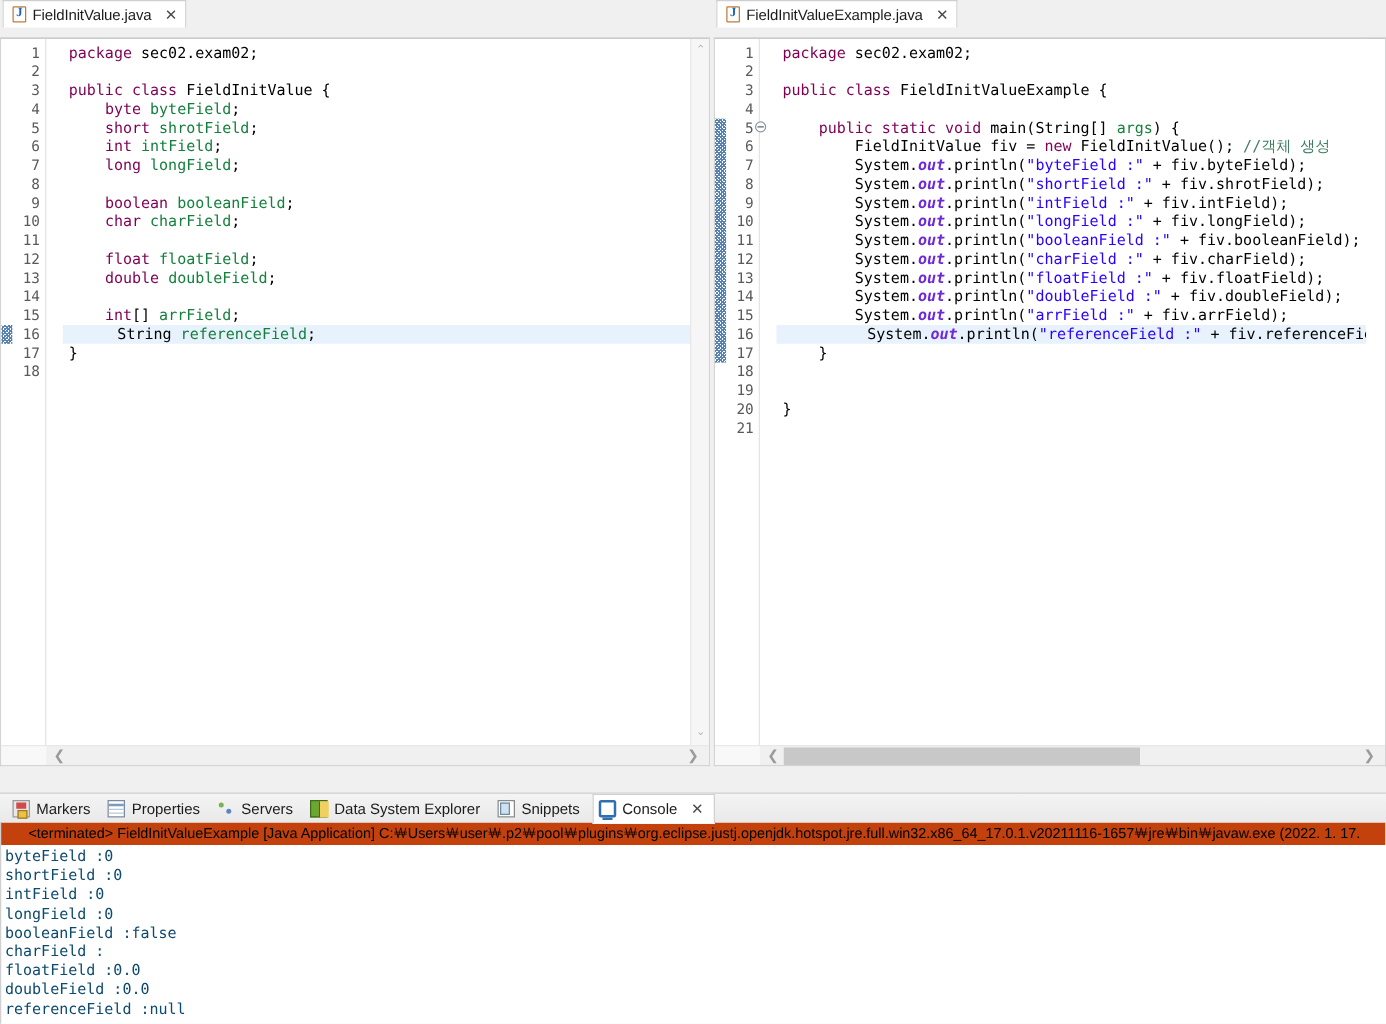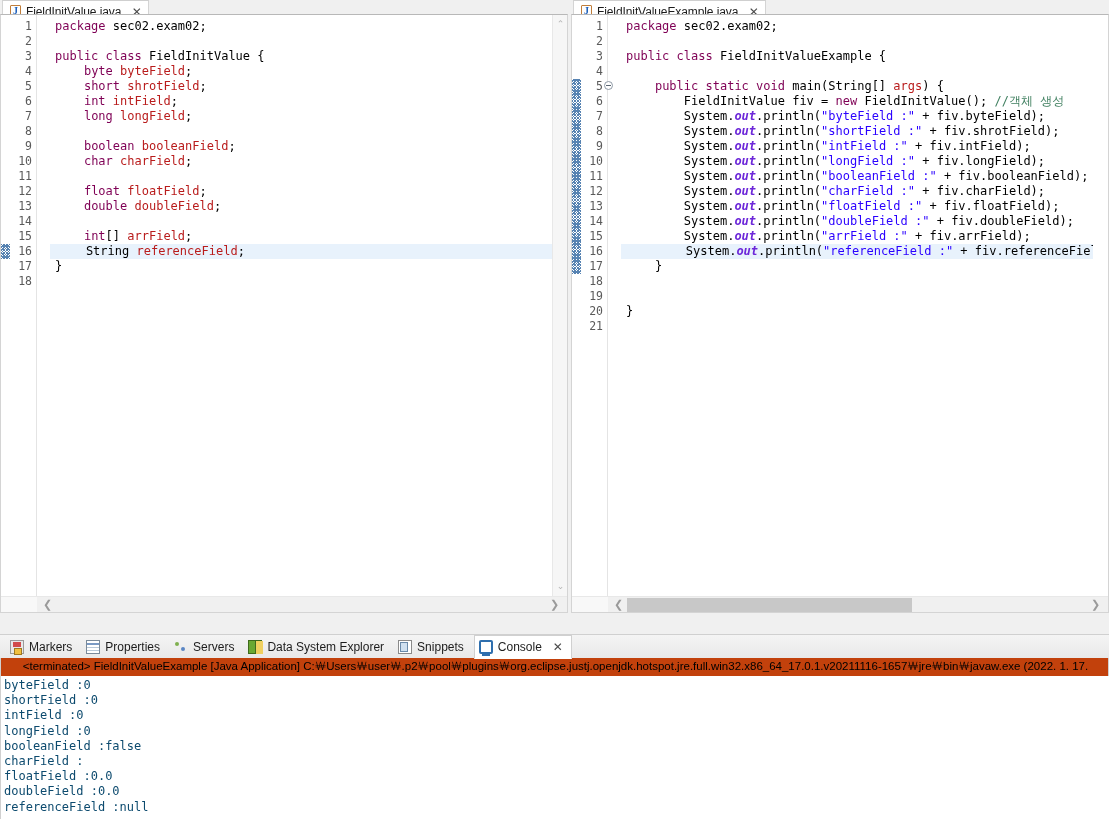--- a/index.html
+++ b/index.html
@@ -13,21 +13,21 @@
   #app { position: relative; width: 1109px; height: 819px; background: #f0f0f0; }
 
   
   .editor-area { position: absolute; left: 0; top: 0; width: 1109px; height: 613px; display: flex; }
   .editor-panel { position: relative; background: #f6f6f6; display: flex; flex-direction: column; }
   .panel-left  { width: 568px; }
   .panel-sash  { width: 3px; background: #f0f0f0; flex: 0 0 3px; }
   .panel-right { width: 538px; }
 
   
-  .tab-strip { height: 14px; background: #f0f0f0; position: relative; }
+  .tab-strip { height: 30px; background: #f0f0f0; position: relative; }
   .tab {
     position: absolute; left: 2px; top: 0; height: 22px;
     display: flex; align-items: center; gap: 5px;
     padding: 0 6px 0 7px;
     background: #ffffff;
     border: 1px solid #d4d4d4; border-bottom: none;
     border-top: 1px solid #cfcfcf;
     font-size: 12px; color: #1c1c1c;
     white-space: nowrap;
   }
@@ -82,24 +82,24 @@
   }
   .fold-gap { flex: 0 0 13px; background: #ffffff; }
 
   .code {
     flex: 1; position: relative; padding-top: 4px; padding-left: 5px;
     font-family: "DejaVu Sans Mono", monospace;
     font-size: 12px; line-height: 15px; color: #000000;
     white-space: pre; overflow: hidden;
   }
   .code .row { height: 15px; white-space: pre; }
-  .row.hl { background: #e8f2fc; margin-left: -5px; padding-left: 7px; }
+  .row.hl { background: #e8f2fc; margin-left: -5px; padding-left: 15px; }
 
   .kw  { color: #7f0055; font-weight: normal; }
-  .fld { color: #b91c1c; }
+  .fld { color: #15803d; }
   .str { color: #2a00ff; }
   .cmt { color: #3f7f5f; }
   .stc { color: #6d28d9; font-style: italic; font-weight: bold; }
   .plain { color: #000000; }
 
   
   .vscroll {
     position: absolute; right: 0; top: 0; bottom: 16px; width: 15px;
     background: #f6f6f6; border-left: 1px solid #e8e8e8;
   }

